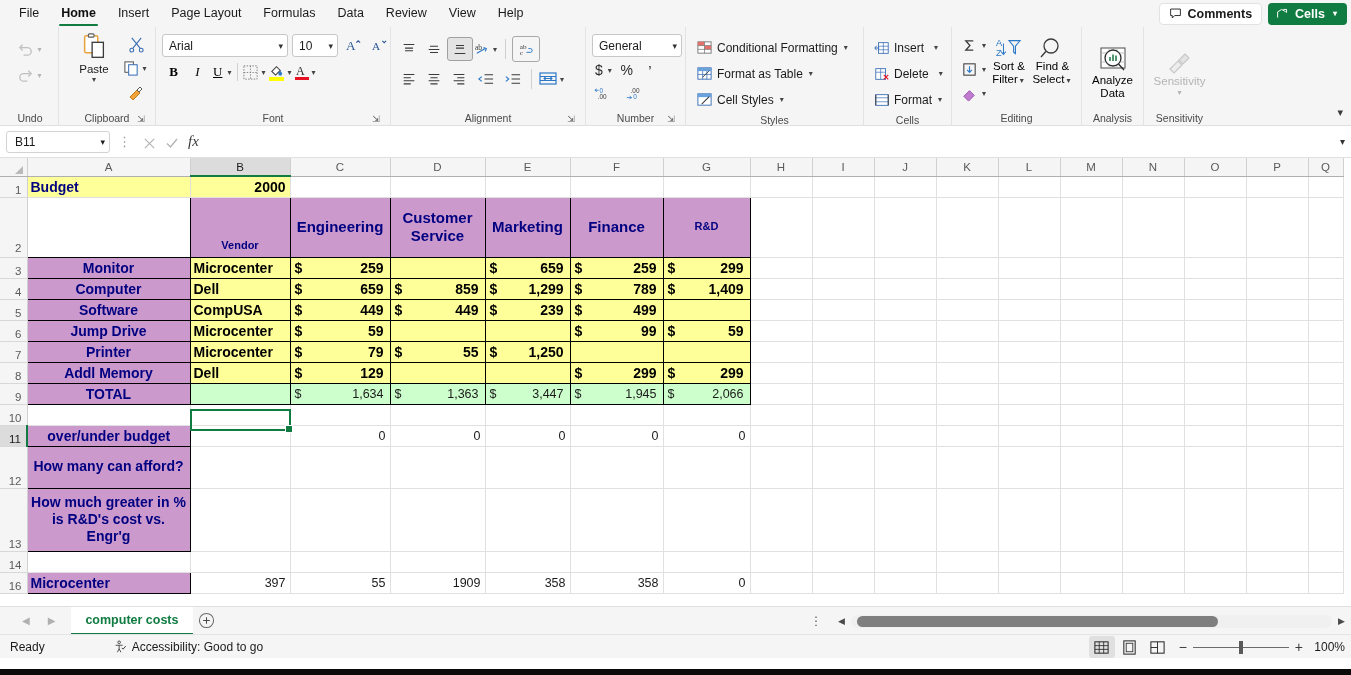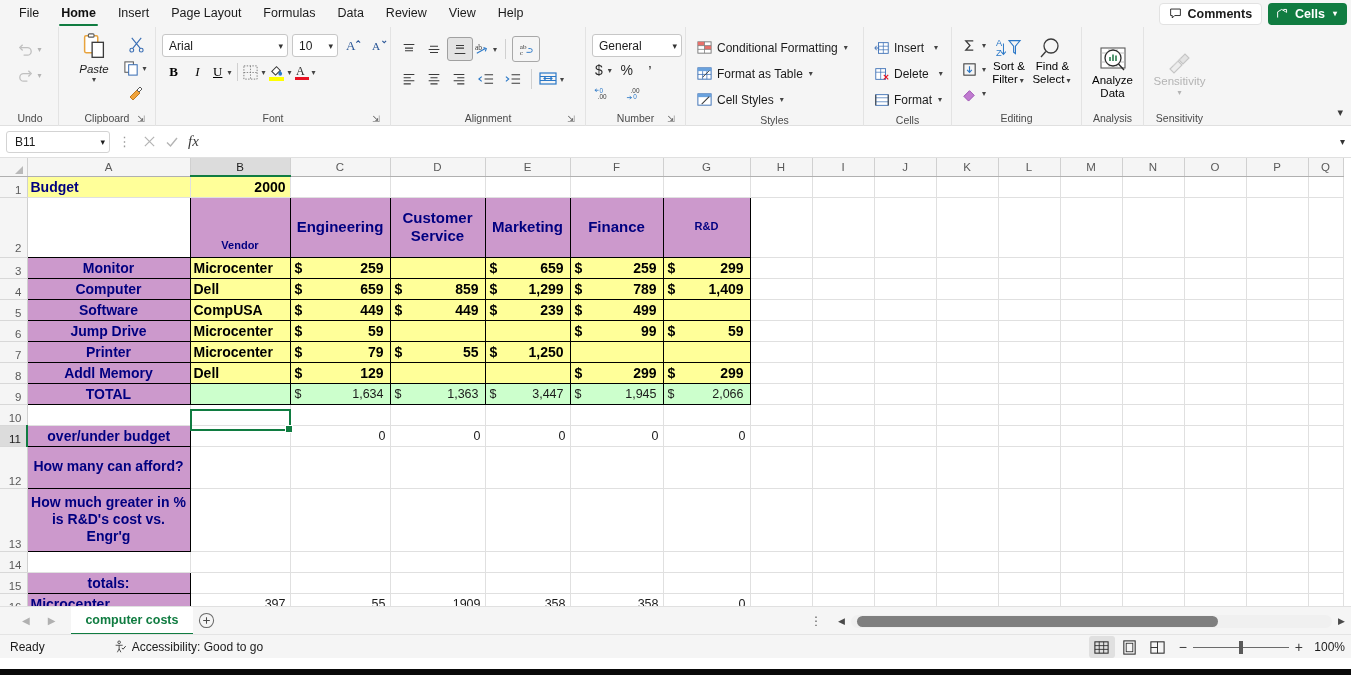--- a/index.html
+++ b/index.html
@@ -71,40 +71,40 @@
     white-space: nowrap;
   }
   .grey { color: #b4b4b4 !important; }
 
   
   .undo-grp { width: 56px; }
   .undo-btn { height: 26px; width: 44px; display:flex; align-items:center; }
 
   
   .paste-big { width: 58px; display:flex; flex-direction: column; align-items:center; padding-top:2px;}
-  .paste-big .lbl { font-size: 11.5px; color:#1b1b1b; margin-top:1px;font-style:italic; }
+  .paste-big .lbl { font-size: 11.5px; color:#1b1b1b; margin-top:1px; }
 
   
   .combo {
     border: 1px solid #c7c7c7; background:#fff; border-radius: 3px; height: 23px;
     display:flex; align-items:center; padding: 0 4px 0 6px; font-size: 12px; color:#1b1b1b;
   }
   .combo .cv { flex:1; white-space: nowrap; overflow:hidden; }
   .combo .cc { font-size: 9px; color:#333; margin-left: 4px;}
 
   
   .fbar { height: 32px; background:#fff; display:flex; align-items:center; padding: 0 6px; gap:6px;
           border-bottom: 1px solid #e0e0e0;}
   .namebox {
     width: 104px; height: 22px; border:1px solid #d3d3d3; border-radius:3px; background:#fff;
     display:flex; align-items:center; padding: 0 4px 0 8px; font-size: 12px; color:#1b1b1b;
   }
   .namebox .nv { flex:1; }
   .fb-sep { color:#9a9a9a; font-size: 13px; padding: 0 2px; }
-  .fb-icons { display:flex; align-items:center; gap: 9px; padding: 0 8px 0 4px; }
+  .fb-icons { display:flex; align-items:flex-end; gap: 9px; padding: 0 8px 0 4px; }
   .finput {
     flex: 1; height: 22px; border: none; outline: none; font-size: 12.5px; color:#1b1b1b;
     background: #fff;
   }
   .fb-chev { color:#333; font-size: 10px; padding-left: 6px;}
 
   
   .gridwrap { position: relative; width: 1351px; height: 448px; overflow: hidden; background:#fff; }
   table.grid { border-collapse: collapse; table-layout: fixed; }
   .colhead-row td, .colhead-row th {
@@ -1125,40 +1125,20 @@
         <td class="cell"></td>
         <td class="cell"></td>
         <td class="cell"></td>
         <td class="cell"></td>
         <td class="cell"></td>
         <td class="cell"></td>
         <td class="cell"></td>
         <td class="cell"></td>
       </tr>
 
-      <tr style="height:21px">
-        <td class="rowhead">15</td>
-        <td class="cell purple bnavy ctr bx" style="font-size:14px">totals:</td>
-        <td class="cell"></td>
-        <td class="cell"></td>
-        <td class="cell"></td>
-        <td class="cell"></td>
-        <td class="cell"></td>
-        <td class="cell"></td>
-        <td class="cell"></td>
-        <td class="cell"></td>
-        <td class="cell"></td>
-        <td class="cell"></td>
-        <td class="cell"></td>
-        <td class="cell"></td>
-        <td class="cell"></td>
-        <td class="cell"></td>
-        <td class="cell"></td>
-        <td class="cell"></td>
-      </tr>
 
       <tr style="height:21px">
         <td class="rowhead">16</td>
         <td class="cell purple bnavy bx" style="font-size:14px">Microcenter</td>
         <td class="cell num">397</td>
         <td class="cell num">55</td>
         <td class="cell num">1909</td>
         <td class="cell num">358</td>
         <td class="cell num">358</td>
         <td class="cell num">0</td>

